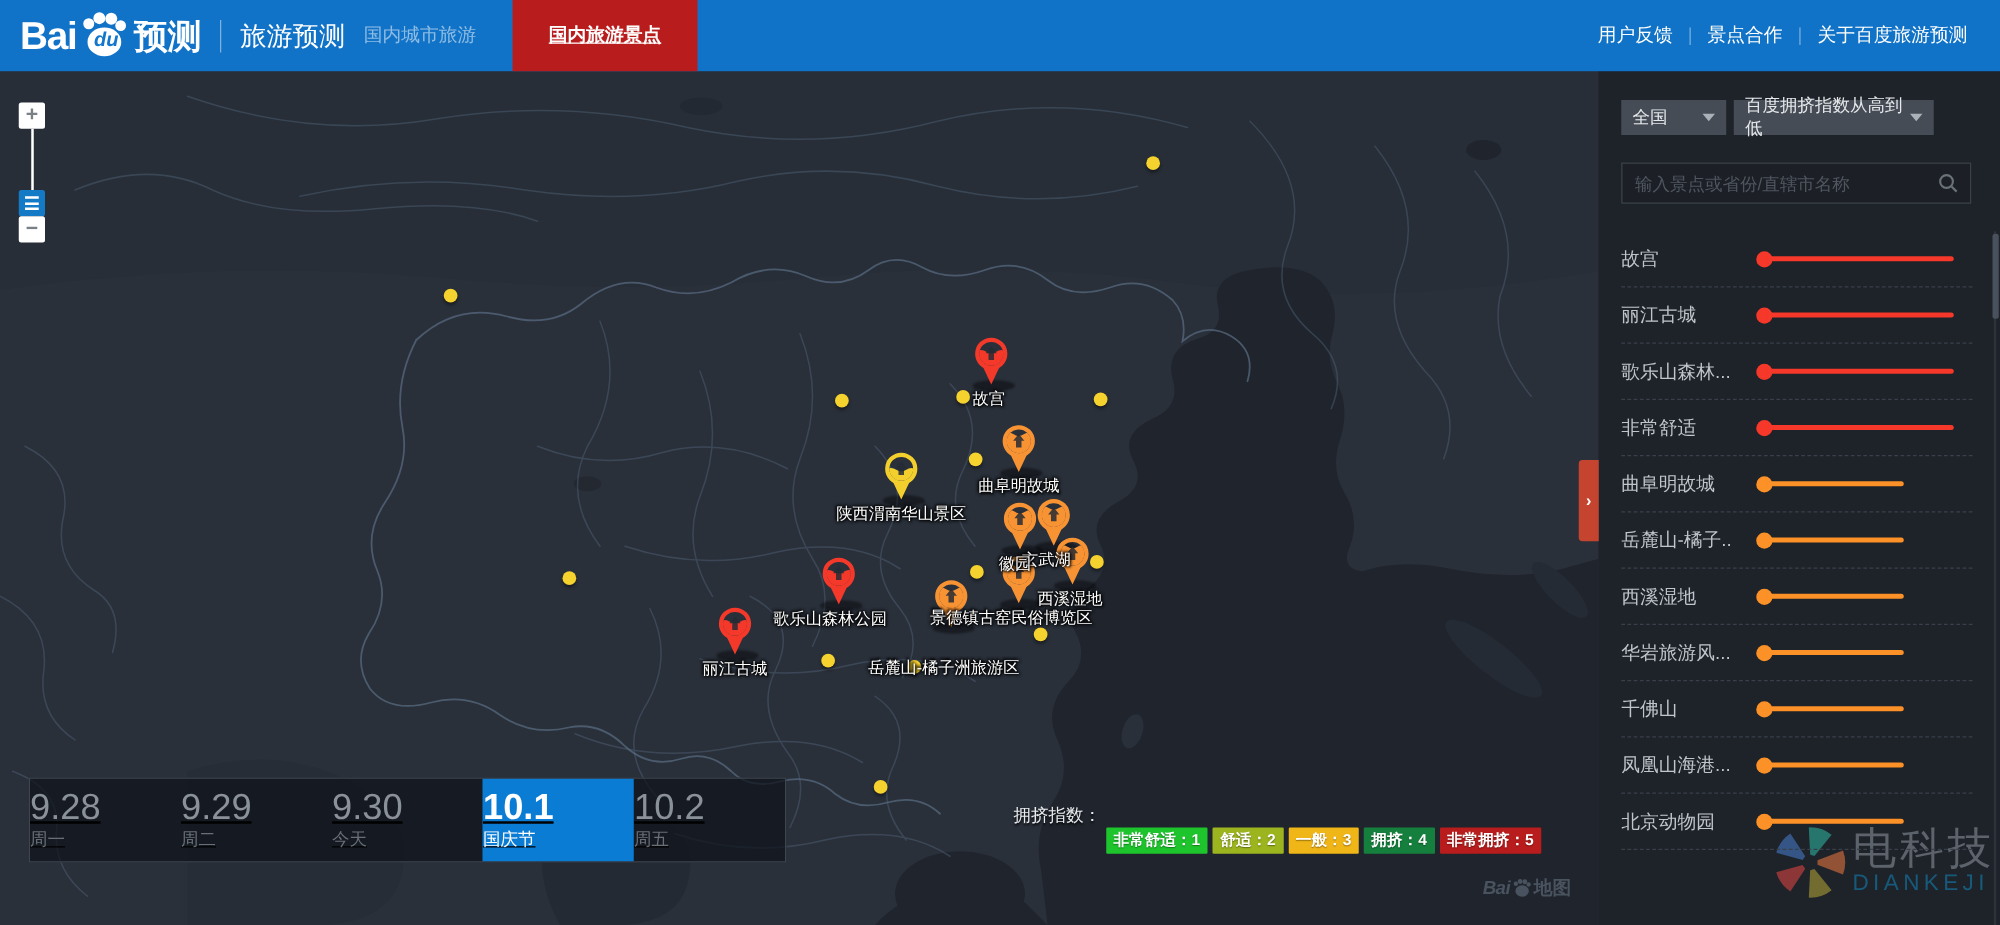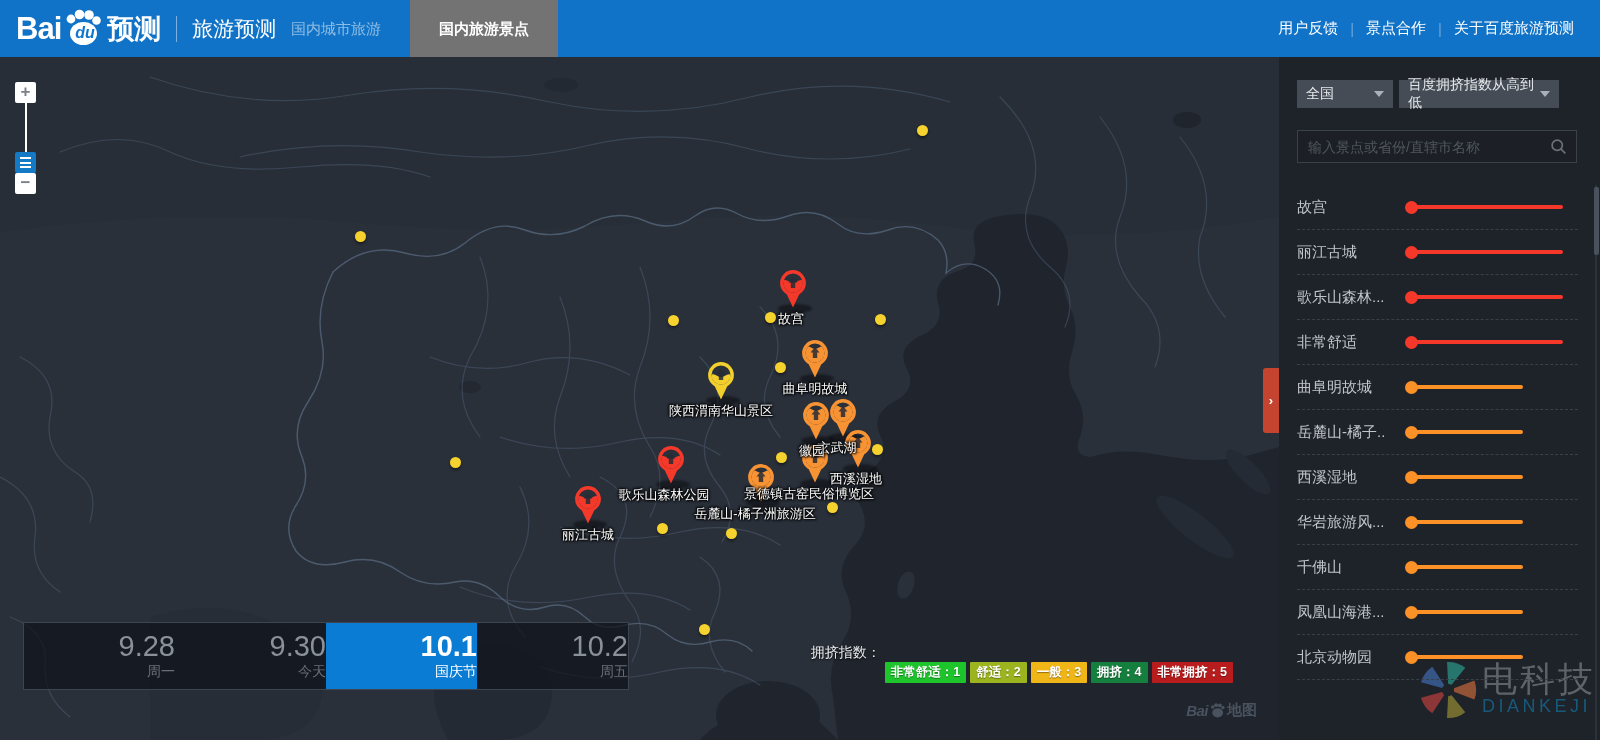--- a/index.html
+++ b/index.html
@@ -11,42 +11,42 @@
   .logo{position:absolute;left:16px;top:0;height:57px;display:flex;align-items:center;}
   .logo-bai{color:#fff;font-weight:bold;font-size:31px;letter-spacing:-1px;}
   .paw-wrap{position:relative;width:42px;height:40px;margin:0 0 0 1px;}
   .paw-wrap svg{position:absolute;left:0;top:0;}
   .logo-du{position:absolute;left:13px;top:15px;color:#1277cc;font-weight:bold;font-style:italic;font-size:16px;}
   .logo-brand{color:#fff;font-size:27px;font-weight:bold;margin-left:3px;}
   .logo-sep{width:1px;height:26px;background:rgba(255,255,255,.45);margin:0 15px;}
   .logo-product{color:#fff;font-size:21px;}
   .tabs{position:absolute;left:262px;top:0;height:57px;display:flex;}
   .tab{line-height:57px;padding:0 29px;font-size:15px;color:rgba(255,255,255,.52);cursor:pointer;white-space:nowrap;}
-  .tab.active{background:#737373;color:#fff;font-weight:bold;}
+  .tab.active{background:#b91c1c;color:#fff;font-weight:bold;text-decoration:underline;}
   .hlinks{position:absolute;right:14px;top:0;height:57px;display:flex;align-items:center;font-size:15px;color:#fff;}
   .hlink{padding:0 12px;cursor:pointer;white-space:nowrap;}
   .hsep{color:rgba(255,255,255,.35);}
 
   
   #map{position:absolute;left:0;top:57px;width:1279px;height:683px;background:#2a303a;overflow:hidden;}
   #map .bg{position:absolute;left:0;top:0;}
   .ydot{position:absolute;width:11px;height:11px;border-radius:50%;background:#f6d22e;box-shadow:0 2px 3px rgba(0,0,0,.45);z-index:4;}
   .marker{position:absolute;width:30px;height:40px;z-index:5;}
   .mshadow{position:absolute;width:34px;height:9px;border-radius:50%;background:rgba(0,0,0,.42);filter:blur(1px);z-index:3;}
   .mlabel{position:absolute;z-index:6;transform:translateX(-50%);color:#fff;font-size:13px;font-weight:500;white-space:nowrap;
           text-shadow:0 0 3px #000,0 0 3px #000,1px 1px 2px #000,-1px -1px 2px #000;}
 
   .zoomctl{position:absolute;left:15px;top:25px;width:21px;z-index:20;}
   .zbtn{width:21px;height:21px;background:#fff;border-radius:2px;color:#7b8086;font-size:17px;line-height:20px;text-align:center;font-weight:bold;cursor:pointer;}
   .ztrack{width:2px;height:49px;background:#fff;margin:0 auto;}
   .zhandle{width:21px;height:21px;background:#157ac5;border-radius:2px;display:flex;flex-direction:column;justify-content:center;align-items:center;gap:2.5px;cursor:pointer;}
   .zhandle i{display:block;width:11px;height:2px;background:#fff;}
 
   .datebar{position:absolute;left:23px;top:565px;width:606px;height:68px;background:rgba(15,20,27,.72);border:1px solid #3e454e;display:flex;z-index:20;box-sizing:border-box;}
-  .dcell{flex:1;text-align:right;padding-top:7px;cursor:pointer;}
+  .dcell{flex:1;text-align:left;padding-top:7px;cursor:pointer;text-decoration:underline;}
   .dnum{font-size:29px;color:#8a9199;line-height:32px;}
   .dday{font-size:14px;color:#696f77;margin-top:1px;}
   .dcell.active{background:#0b7cd4;}
   .dcell.active .dnum,.dcell.active .dday{color:#fff;}
   .dcell.active .dnum{font-weight:bold;}
 
   .legend{position:absolute;right:46px;bottom:57px;display:flex;align-items:center;z-index:20;}
   .legend-label{color:#e9ecef;font-size:14px;text-shadow:0 1px 2px #000;}
   .lbadge{margin-left:4px;padding:2px 6px;font-size:12.5px;font-weight:bold;color:#fff;border-radius:1px;text-shadow:0 1px 1px rgba(0,0,0,.4);white-space:nowrap;margin-top:39px;}
 
@@ -60,21 +60,21 @@
   
   #sidebar{position:absolute;left:1279px;top:57px;width:321px;height:683px;background:#1e2229;overflow:hidden;}
   .sb-watermark{position:absolute;left:139px;top:603px;z-index:1;display:flex;align-items:flex-start;}
   .wm-text{margin-left:4px;}
   .wm-title{font-size:35px;color:#9299a1;opacity:.55;letter-spacing:3px;line-height:38px;}
   .wm-sub{font-size:18px;color:#0ea5e9;opacity:.42;letter-spacing:3.5px;line-height:16px;}
   .sb-content{position:absolute;left:0;top:0;width:321px;height:683px;z-index:2;}
   .filters{position:absolute;left:18px;top:23px;display:flex;}
   .dd{height:28px;background:#454c55;color:#e6e9ec;font-size:14px;display:flex;align-items:center;padding:0 9px;cursor:pointer;box-sizing:border-box;}
   .dd .caret{margin-left:auto;width:0;height:0;border-left:5px solid transparent;border-right:5px solid transparent;border-top:6px solid #aab1b9;}
-  .dd.region{width:96px;}
+  .dd.region{width:84px;}
   .dd.sort{width:160px;margin-left:6px;}
   .search{position:absolute;left:18px;top:73px;width:280px;height:33px;background:#1c2026;border:1px solid #3a414a;display:flex;align-items:center;box-sizing:border-box;}
   .search input{flex:1;background:transparent;border:0;outline:0;color:#c6cbd1;font-size:14px;padding:0 10px;font-family:inherit;min-width:0;}
   .search input::placeholder{color:#4f565f;}
   .search .sicon{margin-right:9px;flex:none;display:flex;}
   .spotlist{position:absolute;left:18px;top:128px;width:281px;}
   .srow{height:45px;display:flex;align-items:center;border-bottom:1px dashed #39404a;box-sizing:border-box;}
   .sname{width:96px;flex:none;font-size:15px;color:#c0c5cb;white-space:nowrap;overflow:hidden;}
   .sbar{position:relative;height:13px;margin-left:12px;flex:1;}
   .bdot{position:absolute;left:0;top:0;width:13px;height:13px;border-radius:50%;}
@@ -320,39 +320,43 @@
             </g>
           </svg></div>
         <div class="mlabel" style="left: 791px; top: 253px;">故宫</div>
         <div class="mlabel" style="left: 815px; top: 323px;">曲阜明故城</div>
         <div class="mlabel" style="left: 721px; top: 345px;">陕西渭南华山景区</div>
         <div class="mlabel" style="left: 837px; top: 382px;">玄武湖</div>
         <div class="mlabel" style="left: 812px; top: 385px;">徽园</div>
         <div class="mlabel" style="left: 856px; top: 413px;">西溪湿地</div>
         <div class="mlabel" style="left: 809px; top: 428px;">景德镇古窑民俗博览区</div>
         <div class="mlabel" style="left: 664px; top: 429px;">歌乐山森林公园</div>
-        <div class="mlabel" style="left: 755px; top: 448px;">岳麓山-橘子洲旅游区</div>
+        <div class="mlabel" style="left: 755px; top: 468px;">岳麓山-橘子洲旅游区</div>
         <div class="mlabel" style="left: 588px; top: 469px;">丽江古城</div>
       </div>
 
     <div class="zoomctl">
       <div class="zbtn">+</div>
       <div class="ztrack"></div>
       <div class="zhandle">
           <i></i>
           <i></i>
           <i></i>
         </div>
       <div class="zbtn">−</div>
     </div>
 
     <div class="datebar">
         <div class="dcell">
           <div class="dnum">9.28</div>
           <div class="dday">周一</div>
+        </div>
+        <div class="dcell">
+          <div class="dnum">9.29</div>
+          <div class="dday">周二</div>
         </div>
         <div class="dcell">
           <div class="dnum">9.30</div>
           <div class="dday">今天</div>
         </div>
         <div class="dcell active">
           <div class="dnum">10.1</div>
           <div class="dday">国庆节</div>
         </div>
         <div class="dcell">

